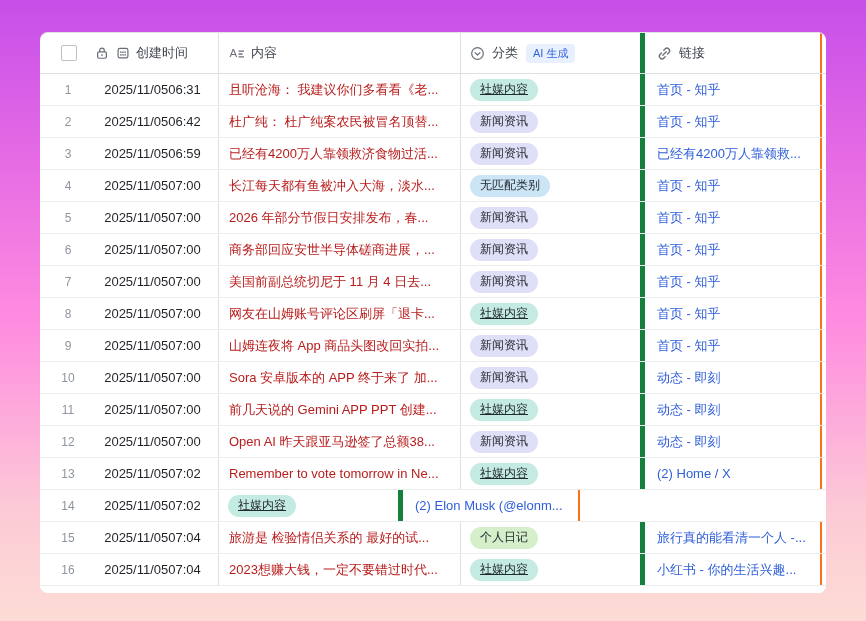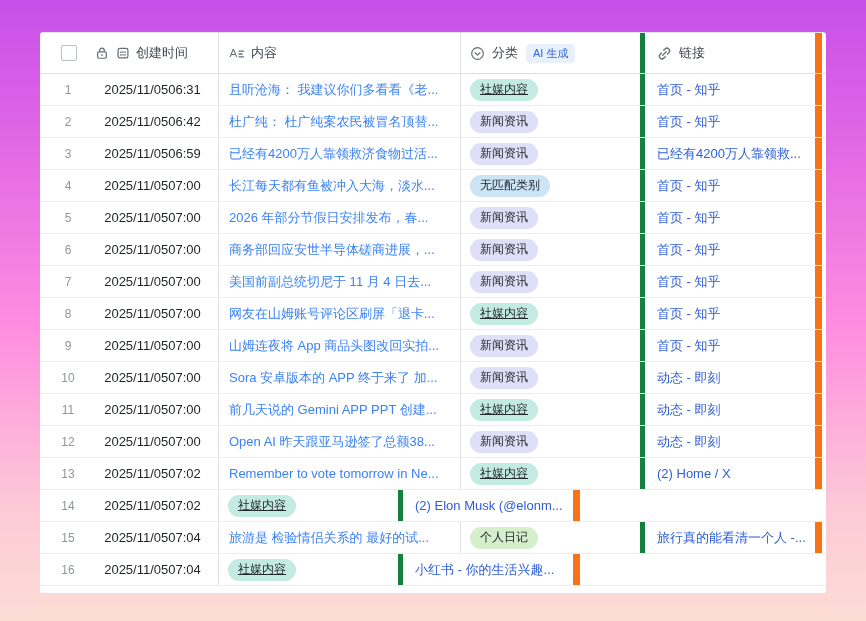--- a/index.html
+++ b/index.html
@@ -1,33 +1,33 @@
 <!DOCTYPE html>
 <html><head>
 <meta charset="utf-8">
 <style>
   html,body{margin:0;padding:0;width:866px;height:621px;overflow:hidden;
     font-family:"Liberation Sans","DejaVu Sans",sans-serif;}
   .frame{position:relative;width:866px;height:621px;
     background:linear-gradient(180deg,#c64fe9 0%,#e56ae4 25%,#ff8ce0 52%,#fccad6 82%,#fddcd5 100%);}
   .table{position:absolute;left:40px;top:32px;width:786px;height:560px;
-    background:#fff;border-radius:3px;overflow:hidden;border-top:1px solid #e2e3e6;}
+    background:#fff;border-radius:8px;overflow:hidden;border-top:1px solid #e2e3e6;}
   .hrow{display:flex;height:40px;border-bottom:1px solid #dee0e3;align-items:stretch;}
   .row{display:flex;height:31px;border-bottom:1px solid #eceded;align-items:stretch;}
   .c1{width:179px;display:flex;align-items:center;border-right:1px solid #dee0e3;box-sizing:border-box;}
   .c2{width:242px;display:flex;align-items:center;border-right:1px solid #dee0e3;box-sizing:border-box;padding:0 8px 0 10px;}
   .c3{width:184px;display:flex;align-items:center;border-right:5px solid #15803d;box-sizing:border-box;padding:0 8px 0 9px;}
-  .c4{width:177px;display:flex;align-items:center;border-right:7px solid #f97316;box-sizing:border-box;padding:0 8px 0 12px;}
+  .c4{width:177px;display:flex;align-items:center;border-right:2px solid #f97316;box-sizing:border-box;padding:0 8px 0 12px;}
   .cfill{flex:1;}
   .hlabel{font-size:13px;color:#41464f;white-space:nowrap;}
   .icon{display:inline-flex;align-items:center;justify-content:center;flex:none;}
   .checkbox{width:14px;height:14px;border:1.5px solid #bcc0c6;border-radius:2px;margin-left:21px;background:#fff;flex:none;}
   .num{width:56px;text-align:center;font-size:12px;color:#8f959e;flex:none;}
   .time{flex:1;text-align:center;padding-right:9px;font-size:13px;color:#1f2329;white-space:nowrap;overflow:hidden;}
-  .content{font-size:13px;color:#3b82f6;white-space:nowrap;overflow:hidden;}
+  .content{font-size:13px;color:#b91c1c;white-space:nowrap;overflow:hidden;}
   .badge{font-size:12px;color:#252a31;padding:2.5px 10px;border-radius:11px;white-space:nowrap;max-width:160px;overflow:hidden;}
   .badge-teal{background:#c3ebe1;text-decoration:underline;}
   .badge-lav{background:#dfe0f8;}
   .badge-blue{background:#cbe4f6;}
   .badge-green{background:#d5efcb;}
   .link{font-size:13px;color:#2e5ed8;white-space:nowrap;overflow:hidden;cursor:pointer;}
   .ai-badge{font-size:11px;color:#3464e0;background:#e9f0fd;border-radius:4px;padding:2px 7px;margin-left:8px;white-space:nowrap;}
   .gap18{width:18px;flex:none;}
   .gap6{width:6px;flex:none;}
   .gap7{width:7px;flex:none;}
@@ -336,20 +336,23 @@
       <div class="c4">
           <span class="link">旅行真的能看清一个人 -...</span>
         </div>
       <div class="cfill"></div>
     </div>
     <div class="row">
       <div class="c1">
           <span class="num">16</span>
           <span class="time">2025/11/0507:04</span>
         </div>
+      <div class="c2">
+          <span class="content">2023想赚大钱，一定不要错过时代...</span>
+        </div>
       <div class="c3">
           <span class="badge badge-teal">社媒内容</span>
         </div>
       <div class="c4">
           <span class="link">小红书 - 你的生活兴趣...</span>
         </div>
       <div class="cfill"></div>
     </div>
 
     <div class="filler"></div>

